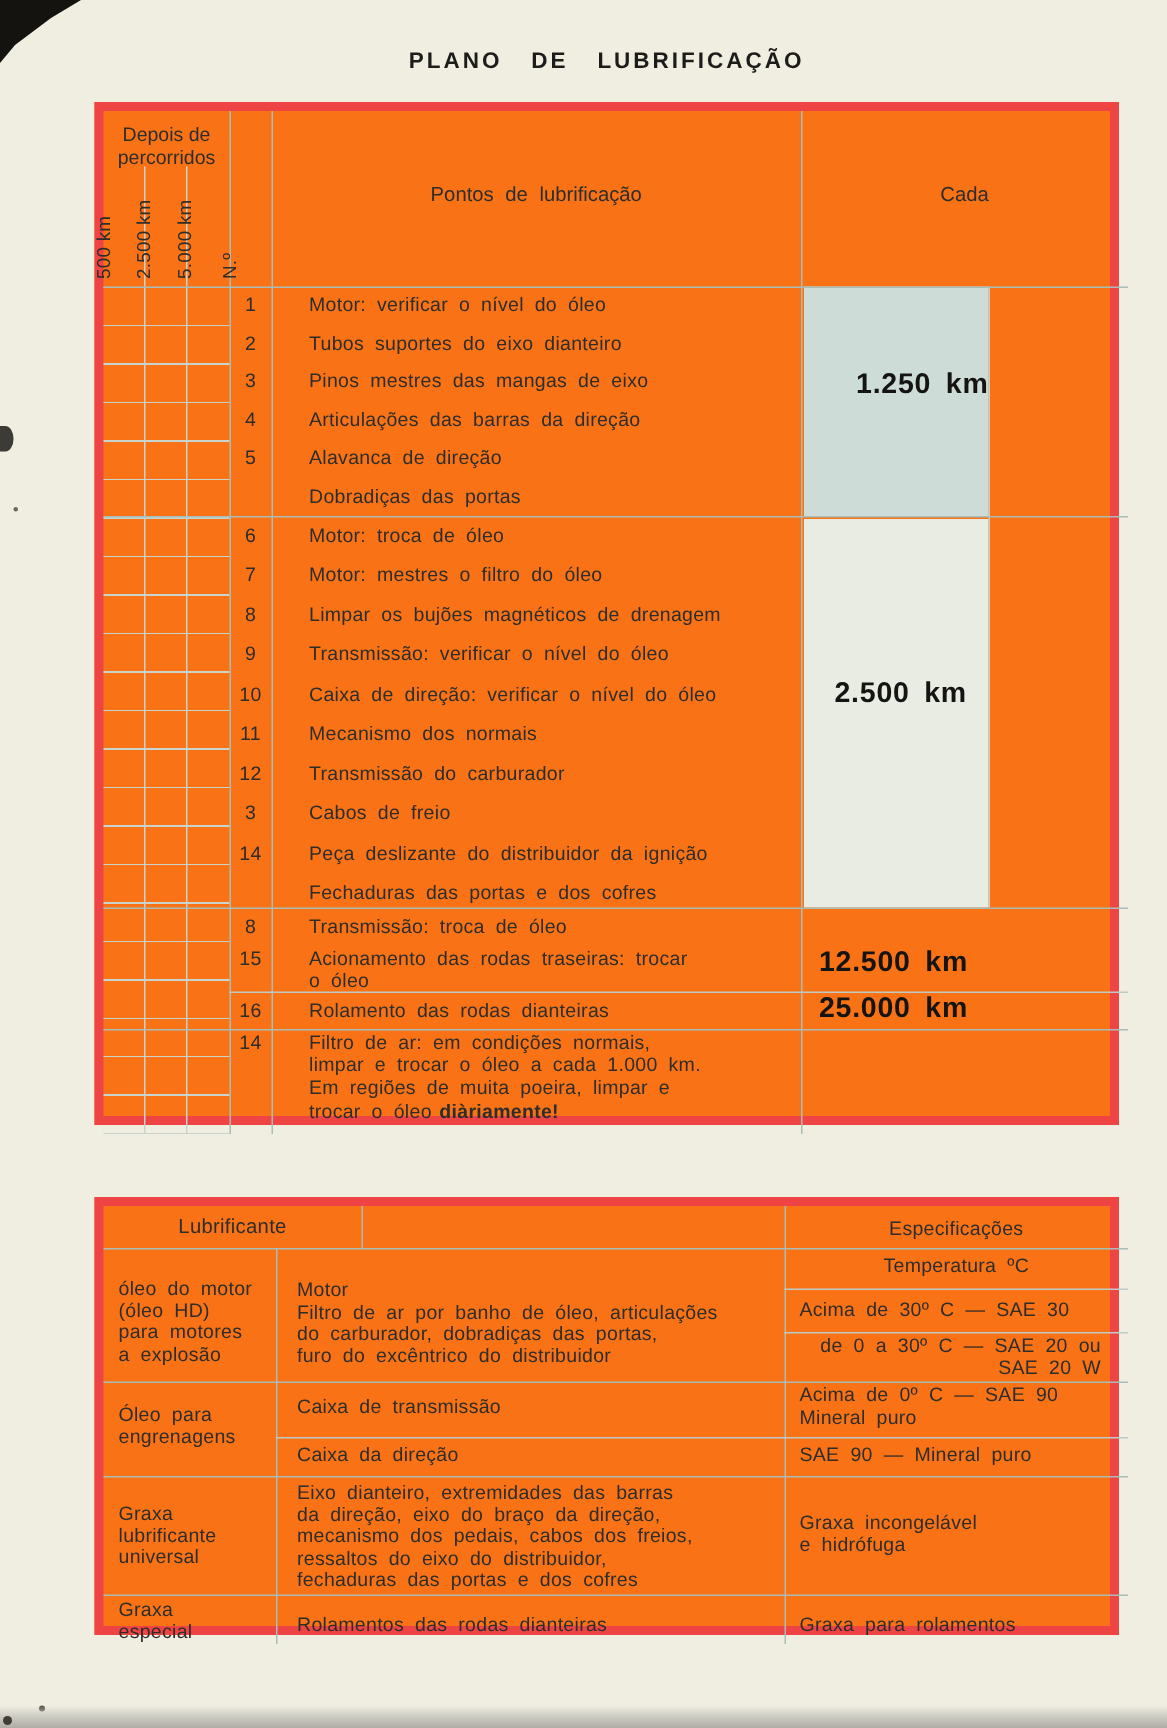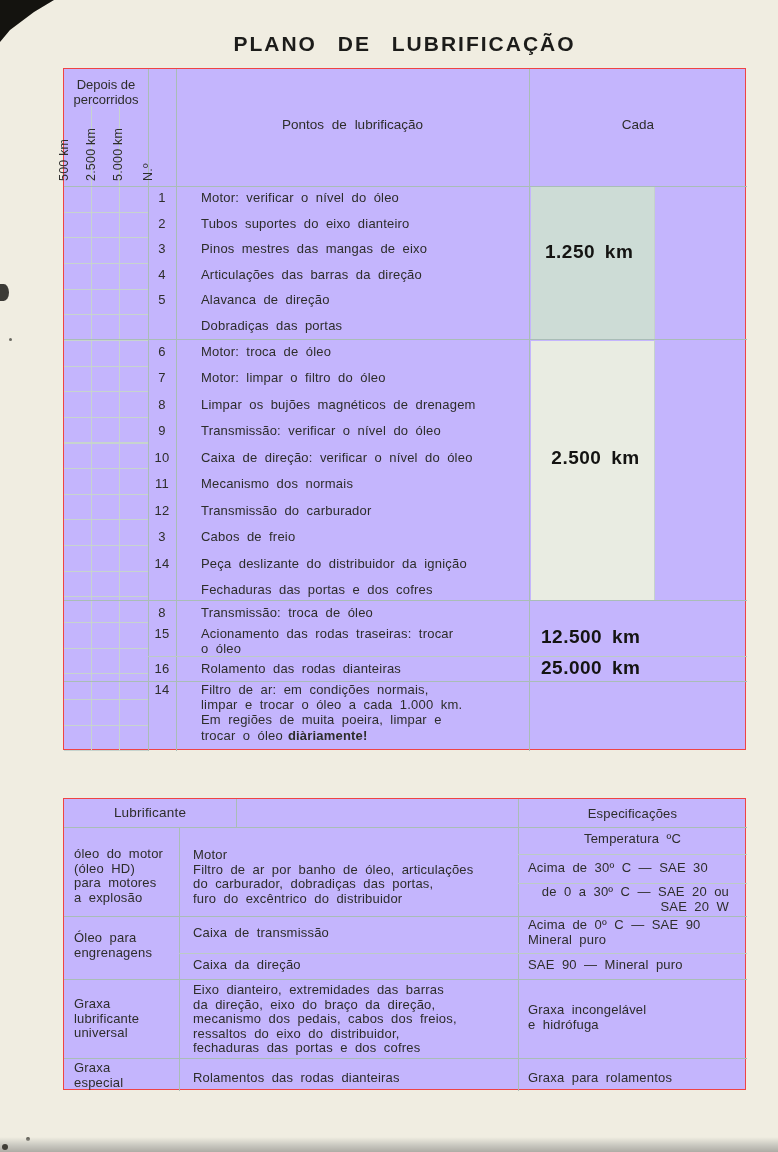--- a/index.html
+++ b/index.html
@@ -13,23 +13,23 @@
     background:#14130f;clip-path:polygon(0 0,54px 0,34px 12px,10px 30px,0 42px);}
   .edge-mark{position:absolute;left:0;top:284px;width:9px;height:17px;background:#3c3b36;
     border-radius:0 60% 60% 0/0 50% 50% 0;}
   .speck{position:absolute;left:9px;top:338px;width:3px;height:3px;background:#6a6961;border-radius:50%;}
   .speck2{position:absolute;left:26px;top:1137px;width:4px;height:4px;background:#55534b;border-radius:50%;}
   .bottom-band{position:absolute;left:0;bottom:0;width:100%;height:15px;
     background:linear-gradient(to bottom, rgba(200,199,190,0), #c9c8c0 55%, #aeaca5);}
   .bottom-dot{position:absolute;left:2px;bottom:2px;width:6px;height:6px;background:#403e37;border-radius:50%;}
   
   .doc-title{position:absolute;left:63px;width:683px;text-align:center;
-    font-size:21px;font-weight:bold;letter-spacing:2px;word-spacing:13px;color:#1c1c1a;}
-  
-  .tbl{position:absolute;left:63px;width:683px;background:#c4b5fd;border:1px solid #ef4444;box-sizing:border-box;}
+    font-size:15px;font-weight:bold;letter-spacing:2px;word-spacing:13px;color:#1c1c1a;}
+  
+  .tbl{position:absolute;left:63px;width:683px;background:#f97316;border:6px solid #ef4444;box-sizing:border-box;}
   .hl{position:absolute;height:1px;background:#a9bdb7;}
   .vl{position:absolute;width:1px;background:#a9bdb7;}
   .hl.light{background:#bccbc5;}
   .cellabs{position:absolute;}
   .pre{white-space:pre-line;}
   .body-txt{font-size:13px;letter-spacing:0.2px;word-spacing:3.5px;line-height:15.2px;}
   
   .grid-rows{position:absolute;left:0;top:117px;width:84px;height:565px;
     background-image:repeating-linear-gradient(to bottom,#c7d4ce 0 1px,transparent 1px 25.65px);}
   .gridv{position:absolute;top:117px;height:565px;width:1px;background:#c7d4ce;}
@@ -121,21 +121,21 @@
         <span class="pnum"></span>
         <span class="ptxt pre">Dobradiças das portas</span>
       </div>
 
     <div class="prow" style="top:275px">
         <span class="pnum">6</span>
         <span class="ptxt pre">Motor: troca de óleo</span>
       </div>
     <div class="prow" style="top:301px">
         <span class="pnum">7</span>
-        <span class="ptxt pre">Motor: limpar o filtro do óleo</span>
+        <span class="ptxt pre">Motor: mestres o filtro do óleo</span>
       </div>
     <div class="prow" style="top:328px">
         <span class="pnum">8</span>
         <span class="ptxt pre">Limpar os bujões magnéticos de drenagem</span>
       </div>
     <div class="prow" style="top:354px">
         <span class="pnum">9</span>
         <span class="ptxt pre">Transmissão: verificar o nível do óleo</span>
       </div>
     <div class="prow" style="top:381px">
@@ -179,21 +179,21 @@
 
     <div class="prow" style="top:613px">
       <span class="pnum">14</span>
       <span class="ptxt"><span class="pre">Filtro de ar: em condições normais,
 limpar e trocar o óleo a cada 1.000 km.
 Em regiões de muita poeira, limpar e</span><br>
         <span>trocar o óleo</span><span class="bold">diàriamente!</span>
       </span>
     </div>
 
-    <div class="kmval" style="left:467px;top:172px;width:123px;text-align:left;text-indent:14px">1.250 km</div>
+    <div class="kmval" style="left:467px;top:172px;width:123px;text-align:right;text-indent:14px">1.250 km</div>
     <div class="kmval" style="left:467px;top:378px;width:123px;text-align:center;text-indent:6px">2.500 km</div>
     <div class="kmval" style="left:477px;top:557px">12.500 km</div>
     <div class="kmval" style="left:477px;top:588px">25.000 km</div>
   </div>
 
 
   <div class="tbl" style="top:798px;height:292px;">
 
     <div class="vl" style="left:172px;top:0;height:28px"></div>
     <div class="vl" style="left:115px;top:28px;height:264px"></div>

